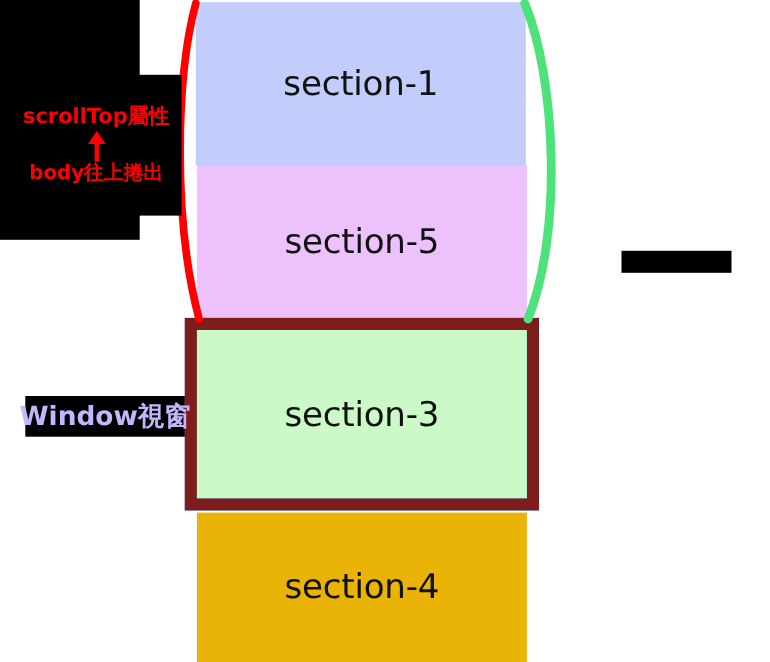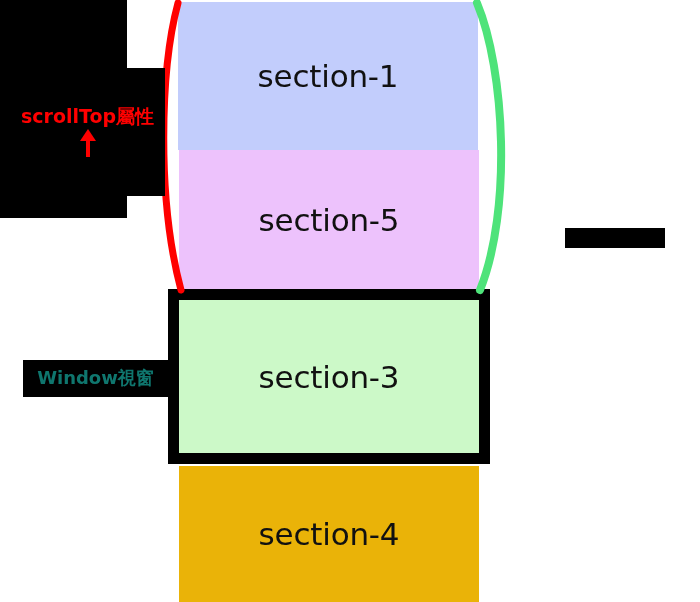--- a/index.html
+++ b/index.html
@@ -48,21 +48,21 @@
     width: 300px; height: 140px;
     background: #edc2fc;
   }
 
   
   #window-frame {
     position: absolute;
     left: 168px; top: 289px;
     width: 322px; height: 175px;
     box-sizing: border-box;
-    border: 11px solid #000000;
+    border: 11px solid #7f1d1d;
     background: #0b84f3;
   }
   #section-3 {
     position: absolute;
     left: 0; top: 0;
     width: 100%; height: 100%;
     background: #ccf9c8;
     display: flex;
     align-items: center;
     justify-content: center;
@@ -115,22 +115,22 @@
     align-items: center;
     justify-content: center;
   }
 
   #window-callout {
     left: 23px; top: 360px;
     width: 145px; height: 37px;
     flex-direction: row;
   }
   #window-callout .callout-line {
-    color: #0f766e;
-    font-size: 18px;
+    color: #c4b5fd;
+    font-size: 24px;
   }
 
   
   #scrollheight-callout {
     left: 493px; top: 130px;
     width: 127px; height: 218px;
     background: #000000;
   }
   #occluder-bar {
     position: absolute;
@@ -182,19 +182,20 @@
   <div id="occluder-bar"></div>
 
   <div class="callout" id="scrolltop-callout">
     <div class="callout-line">scrollTop屬性</div>
     <div id="up-arrow-wrap">
       <svg width="22" height="30" viewBox="0 0 22 30" aria-hidden="true">
         <line x1="11" y1="29" x2="11" y2="8" stroke="#ff0000" stroke-width="4"></line>
         <polygon points="11,1 3,13 19,13" fill="#ff0000"></polygon>
       </svg>
     </div>
+    <div class="callout-line small">body往上捲出</div>
   </div>
 
   <div class="callout" id="window-callout">
     <div class="callout-line">Window視窗</div>
   </div>
 
 </div>
 
 </body></html>

